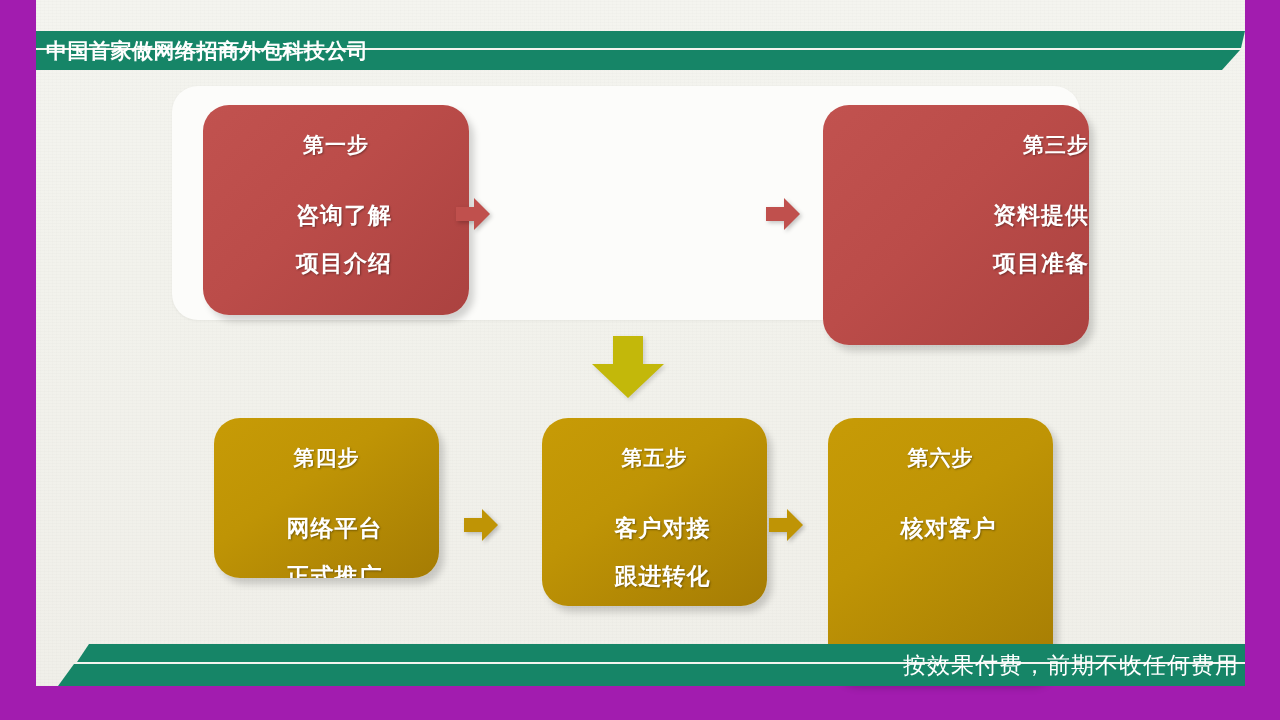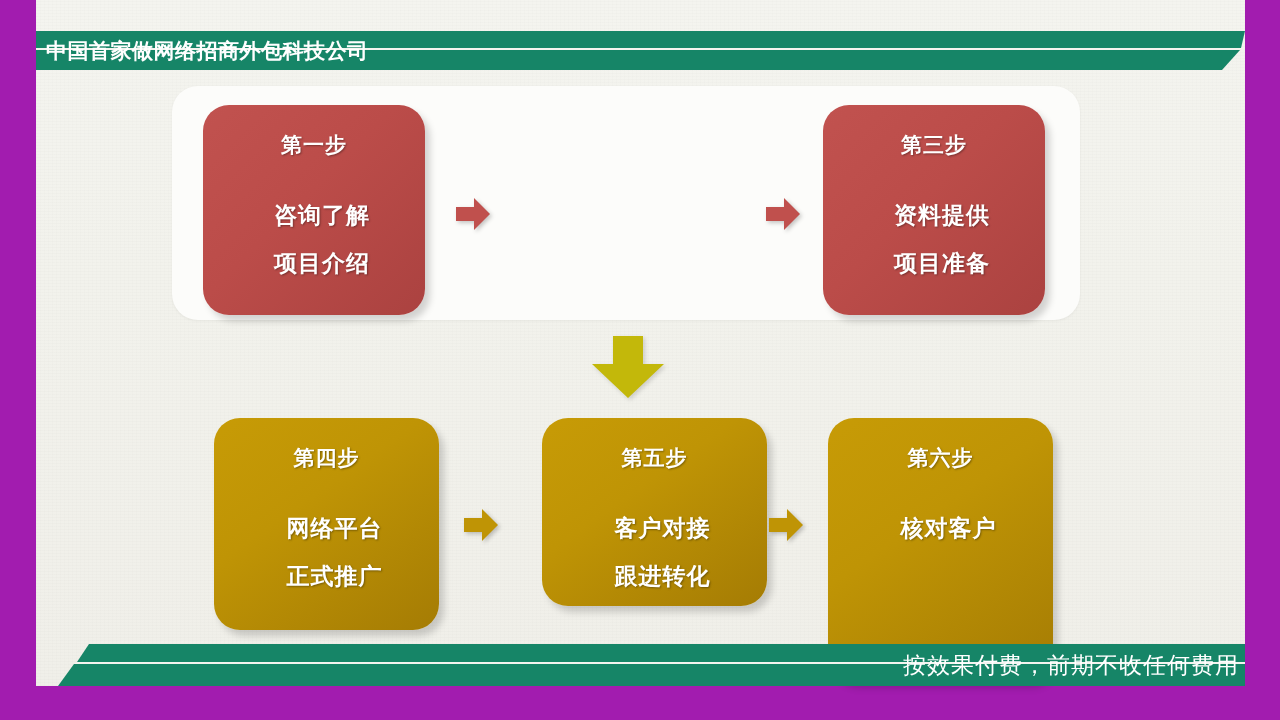--- a/index.html
+++ b/index.html
@@ -105,20 +105,21 @@
   .card {
     position: absolute;
     border-radius: 26px;
     color: #ffffff;
     text-align: center;
     box-shadow: 5px 6px 7px rgba(0,0,0,0.17);
     overflow: hidden;
   }
   .card.red {
     background: linear-gradient(135deg, #c1524f 0%, #bb4c49 45%, #ab4240 100%);
+    padding-left: 44px;
   }
   .card.gold {
     background: linear-gradient(145deg, #c79b06 0%, #bf9405 40%, #a57c04 100%);
   }
   .card .step {
     position: absolute;
     left: 0; right: 0;
     top: 26px;
     font-size: 21px;
     font-weight: bold;
@@ -135,23 +136,23 @@
     font-weight: bold;
     line-height: 48px;
     letter-spacing: 1px;
     text-shadow: 1px 1px 2px rgba(0,0,0,0.35);
     margin-left: 16px;
   }
 
   
   #card-1 { left: 203px; top: 105px; width: 222px; height: 210px; }
   #card-2 { left: 513px; top: 105px; width: 222px; height: 210px; }
-  #card-3 { left: 823px; top: 105px; width: 222px; height: 210px; }
-  
-  #card-4 { left: 214px; top: 418px; width: 225px; height: 212px; }
+  #card-3 { left: 823px; top: 105px; width: 222px; height: 240px; text-align: right; }
+  
+  #card-4 { left: 214px; top: 418px; width: 225px; height: 160px; }
   #card-5 { left: 542px; top: 418px; width: 225px; height: 188px; }
   #card-6 { left: 828px; top: 418px; width: 225px; height: 264px; }
 
   
   .arrow-right {
     position: absolute;
     width: 34px;
     height: 32px;
     filter: drop-shadow(2px 2px 2px rgba(0,0,0,0.22));
   }

